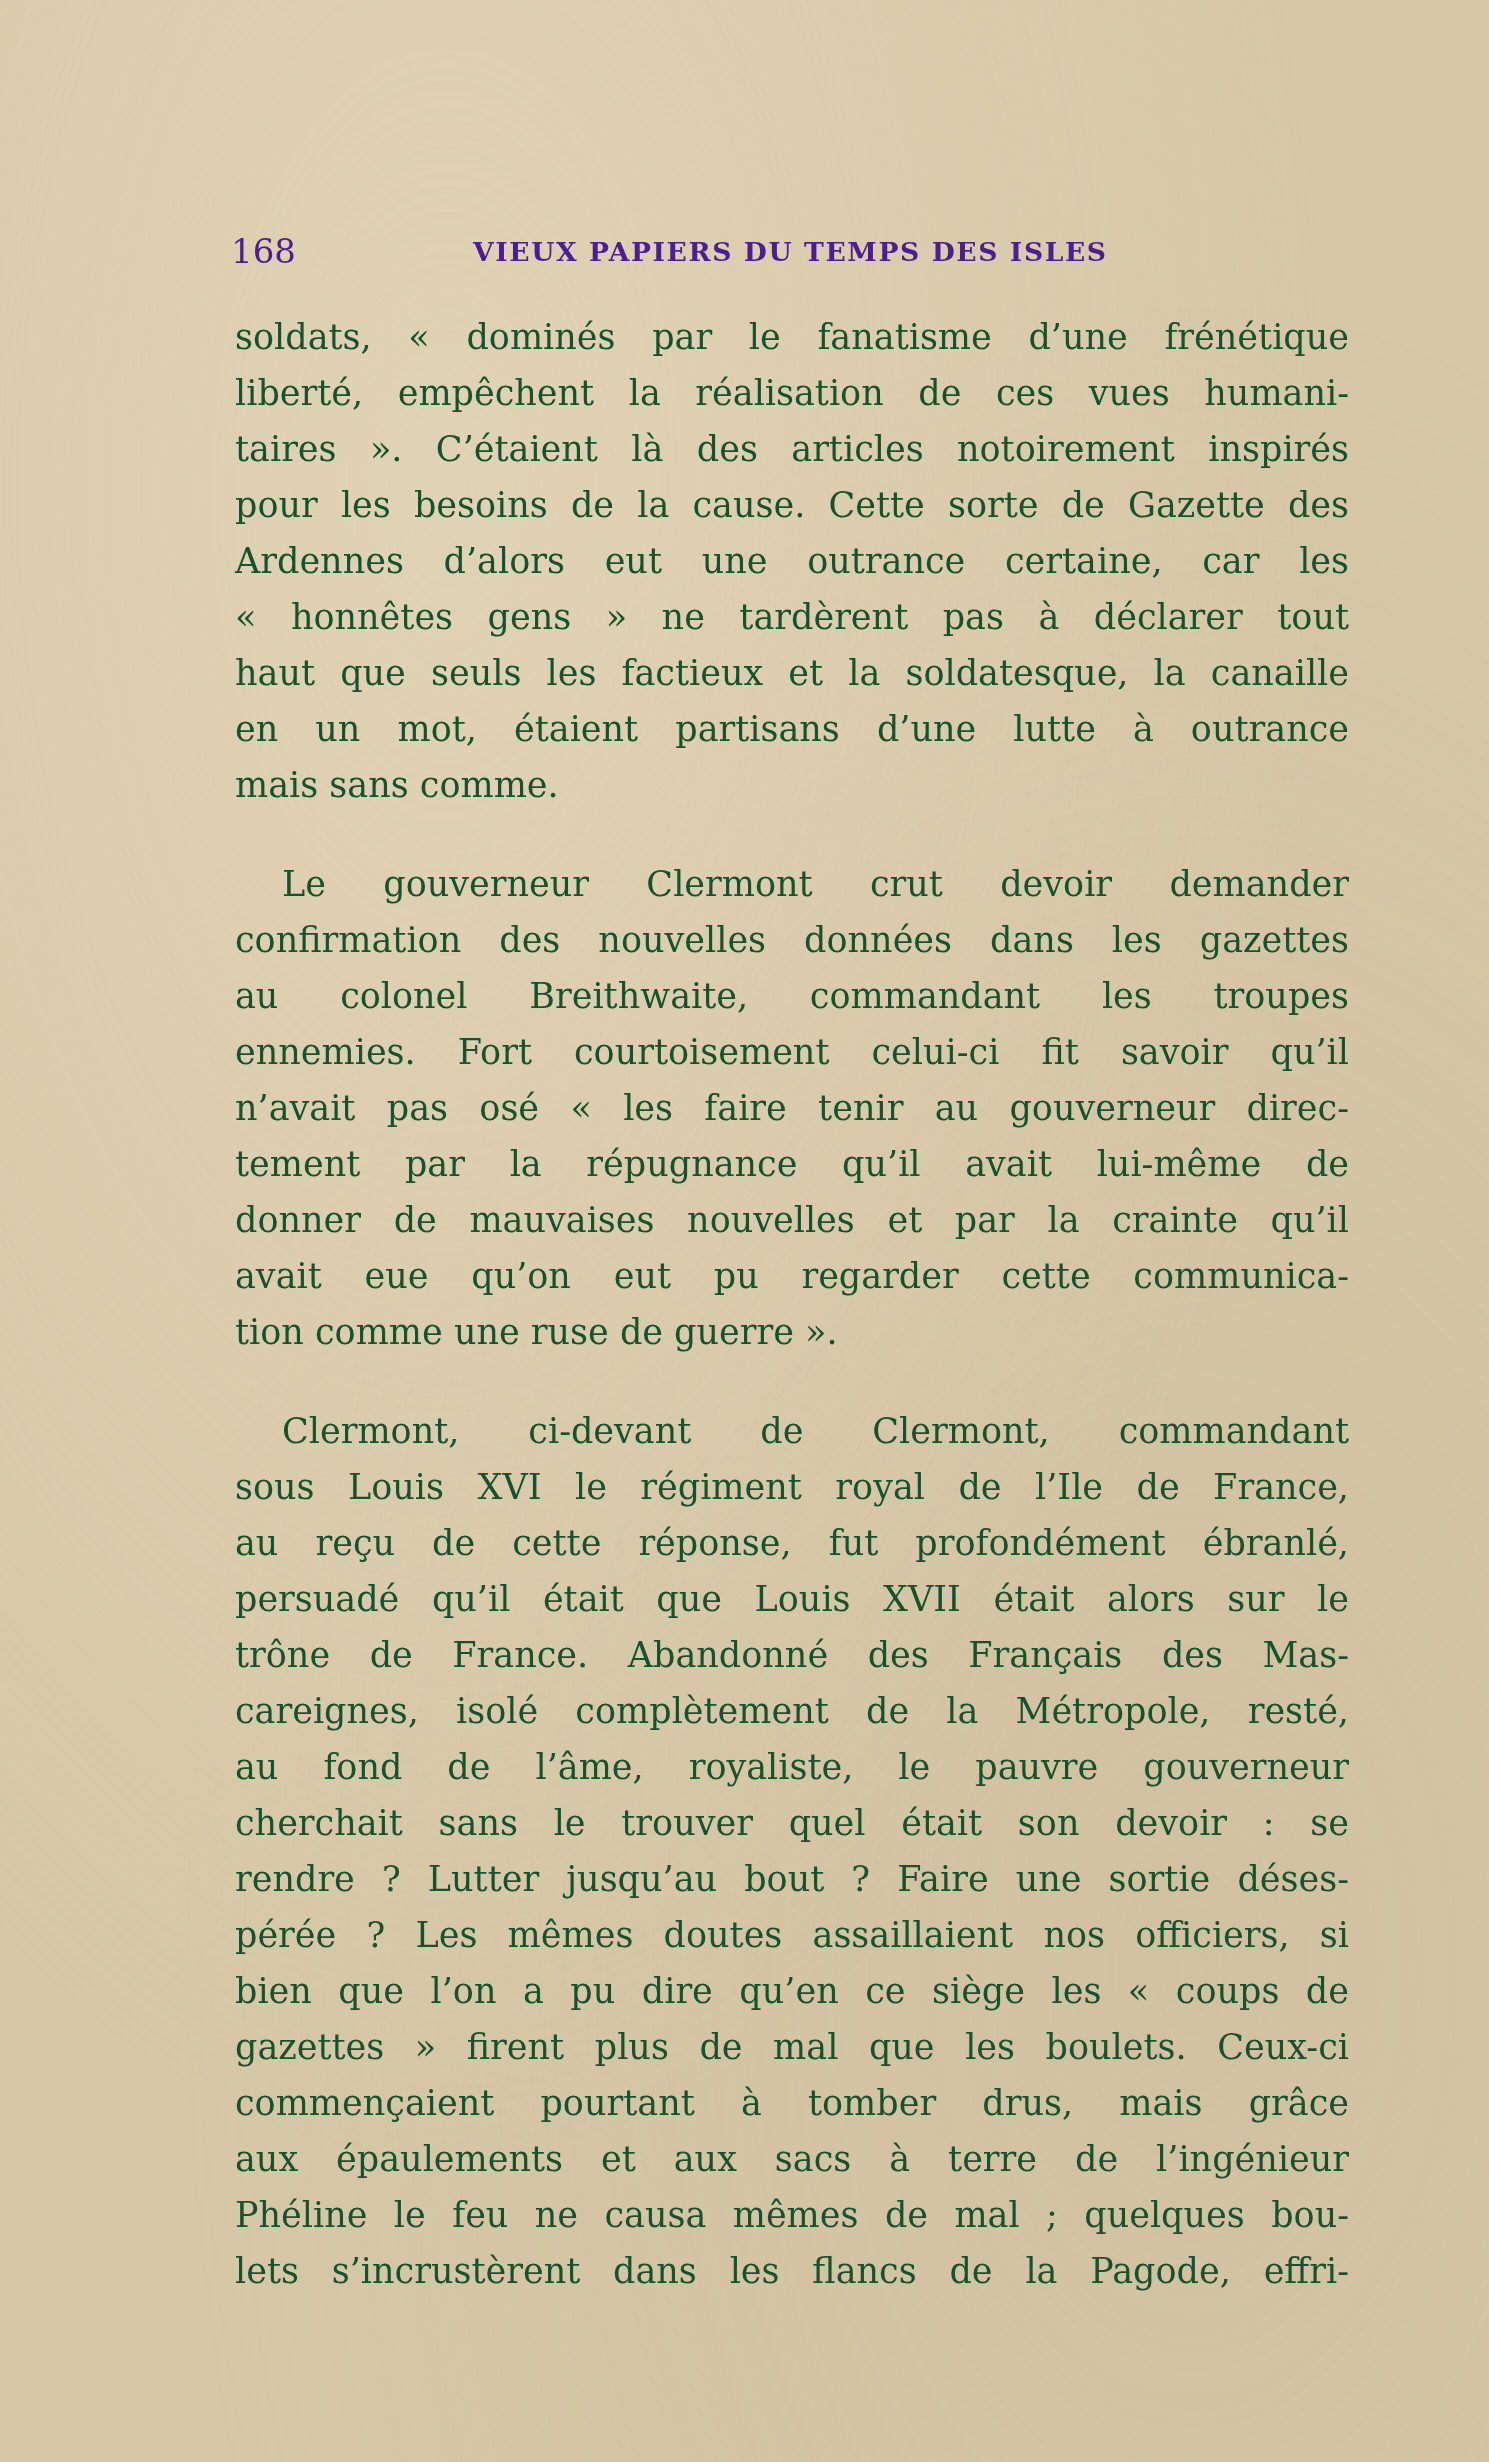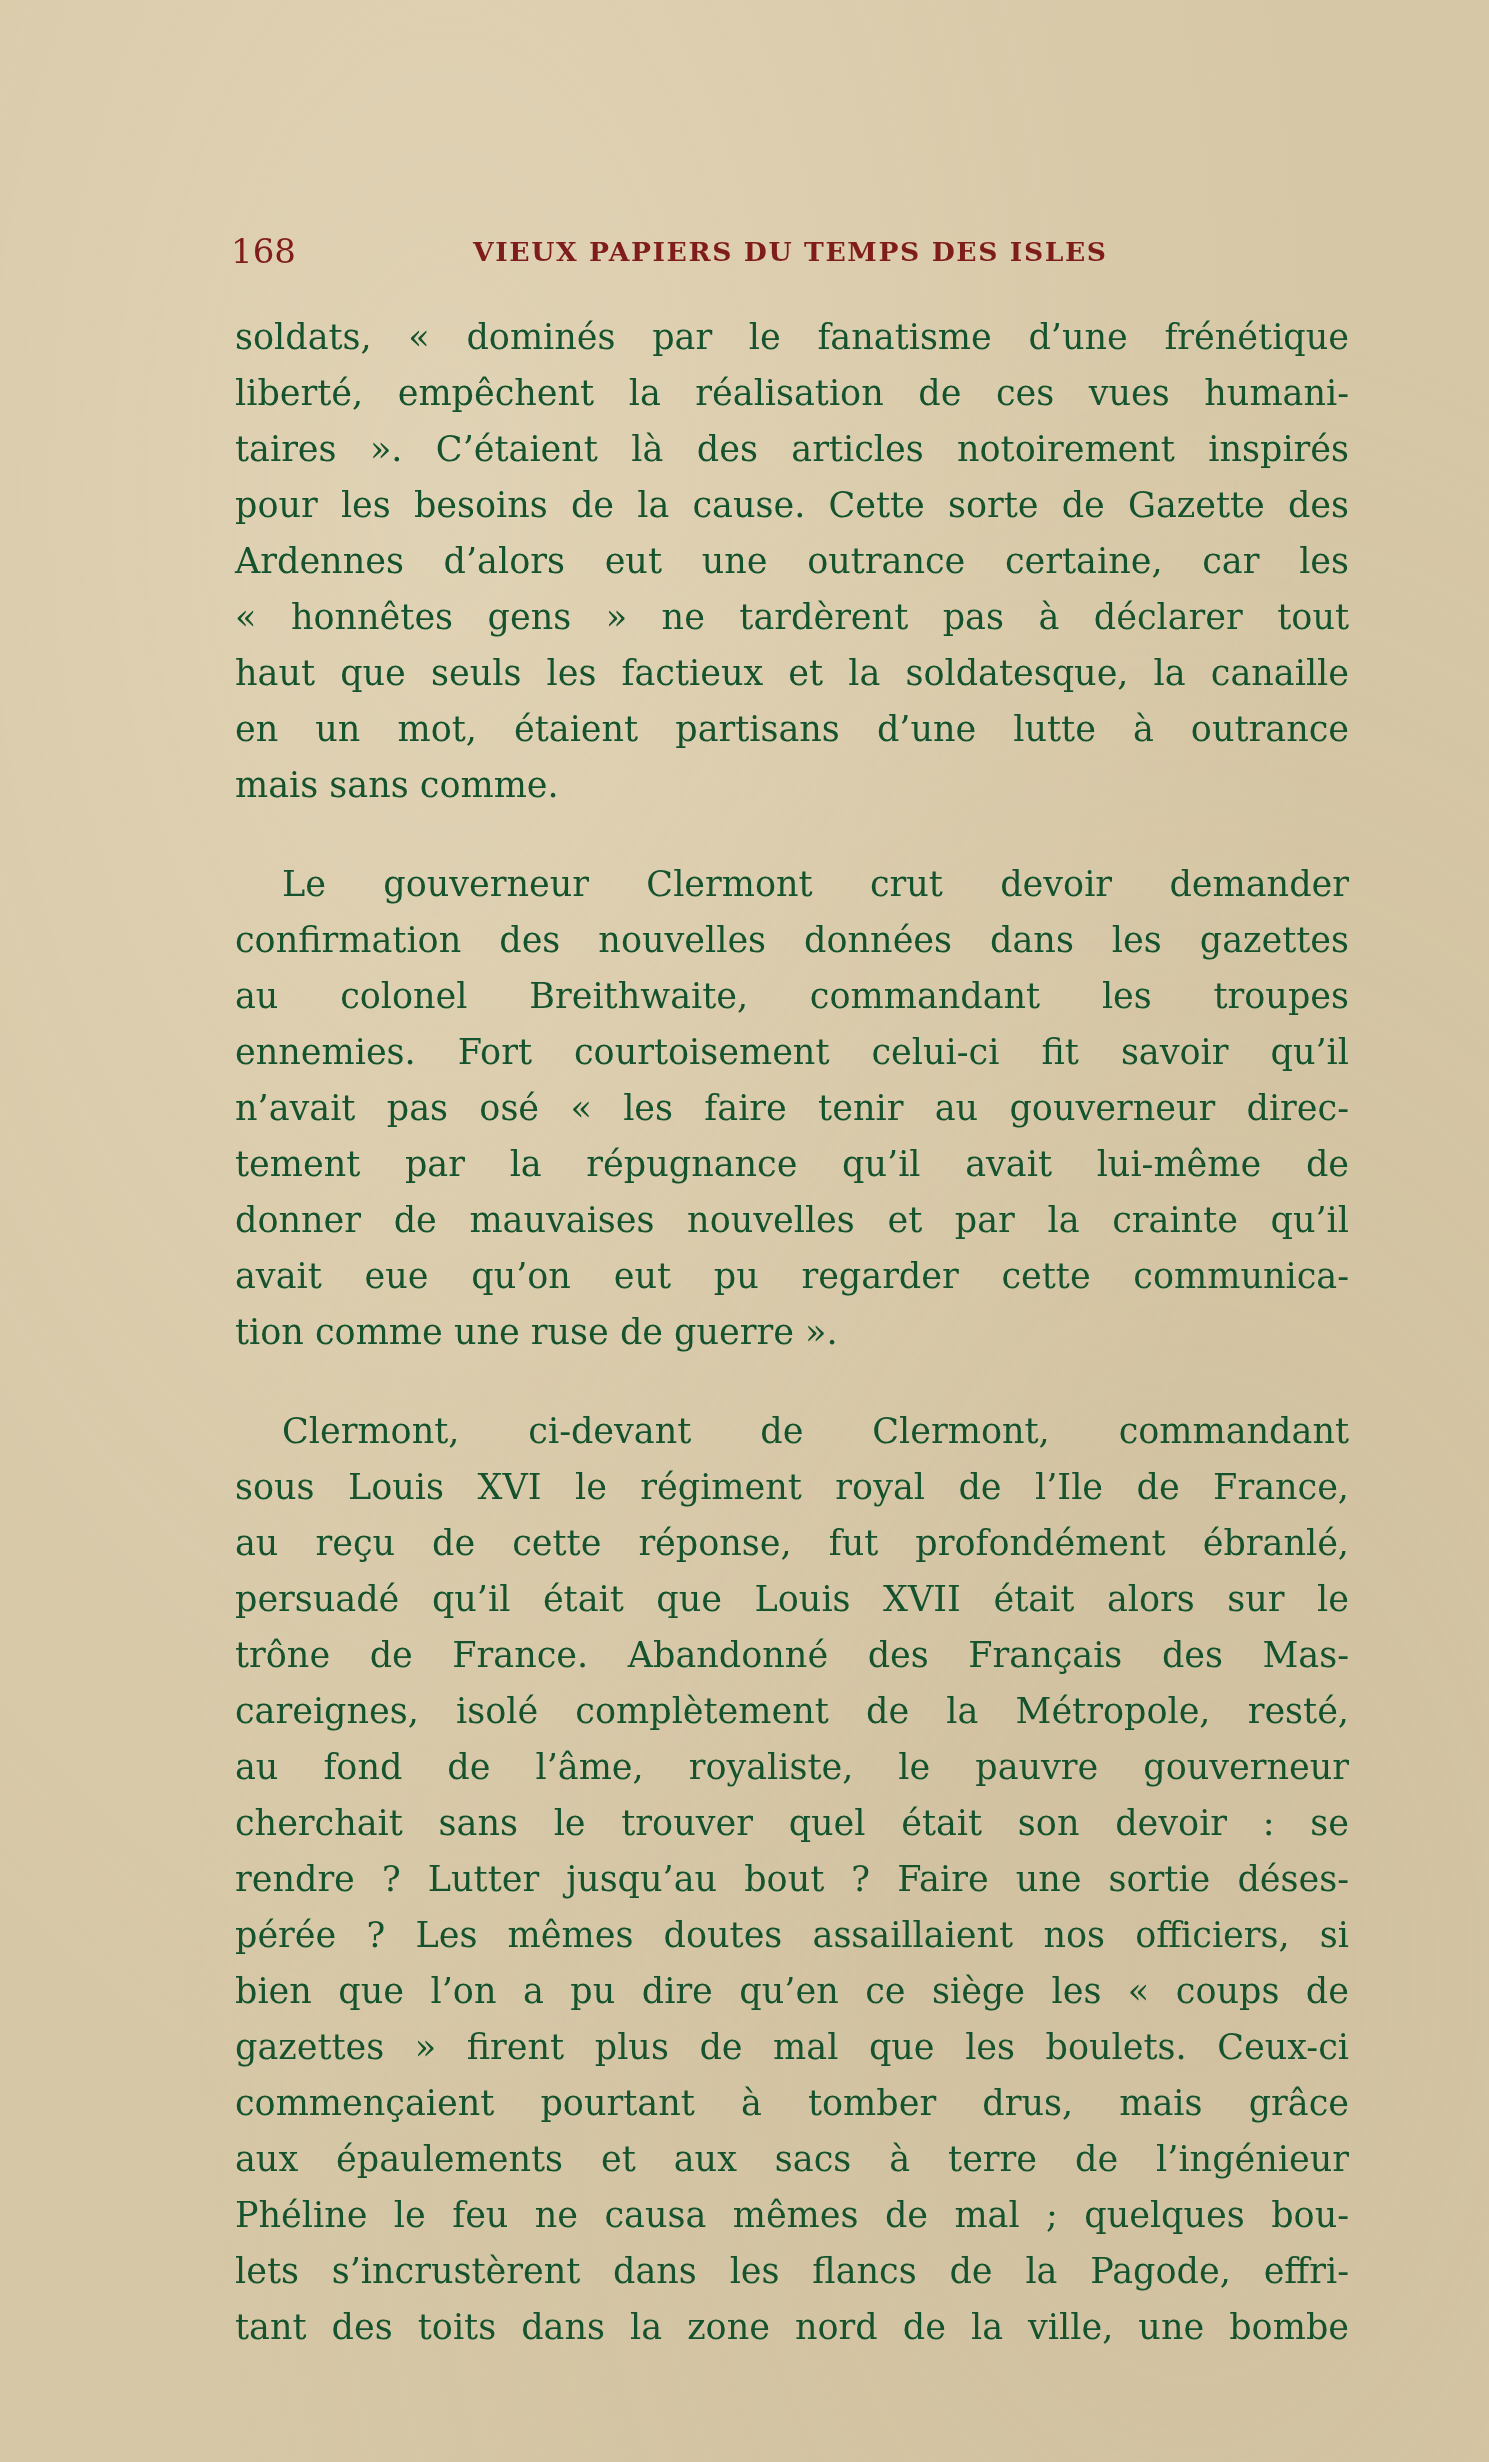--- a/index.html
+++ b/index.html
@@ -1,19 +1,19 @@
 <!DOCTYPE html>
 <html style="font-size:12.5px"><head>
 <meta charset="utf-8">
 <style>
   html,body{margin:0;padding:0;}
   body{width:1490px;height:2462px;background:#d6c7a6;position:relative;overflow:hidden;
     background-image:radial-gradient(ellipse at 30% 20%, rgba(235,222,195,0.5), transparent 60%),
                      radial-gradient(ellipse at 80% 80%, rgba(200,182,150,0.35), transparent 60%);}
-  .header{position:absolute;top:231px;left:231px;width:1118px;height:47px;font-family:"DejaVu Serif",serif;color:#7f1d1d;}
+  .header{position:absolute;top:231px;left:231px;width:1118px;height:47px;font-family:"DejaVu Serif",serif;color:#4c1d95;}
   .pageno{position:absolute;left:0;top:0;font-size:34px;}
   .running{position:absolute;left:242px;top:4.7px;font-size:26.6px;letter-spacing:1.6px;font-weight:bold;}
   .body{position:absolute;top:309px;left:235px;width:1114px;font-family:"DejaVu Serif",serif;font-size:35px;color:#14532d;}
   .line{height:56px;line-height:56px;white-space:nowrap;text-align:justify;text-align-last:justify;}
   .line.last{text-align-last:left;}
   .line.indent{padding-left:47px;margin-top:43px;}
 </style>
 </head>
 <body>
 
@@ -50,15 +50,14 @@
     <div class="line">au fond de l’âme, royaliste, le pauvre gouverneur</div>
     <div class="line">cherchait sans le trouver quel était son devoir : se</div>
     <div class="line">rendre ? Lutter jusqu’au bout ? Faire une sortie déses-</div>
     <div class="line">pérée ? Les mêmes doutes assaillaient nos officiers, si</div>
     <div class="line">bien que l’on a pu dire qu’en ce siège les « coups de</div>
     <div class="line">gazettes » firent plus de mal que les boulets. Ceux-ci</div>
     <div class="line">commençaient pourtant à tomber drus, mais grâce</div>
     <div class="line">aux épaulements et aux sacs à terre de l’ingénieur</div>
     <div class="line">Phéline le feu ne causa mêmes de mal ; quelques bou-</div>
     <div class="line">lets s’incrustèrent dans les flancs de la Pagode, effri-</div>
-    <div class="line">tant des toits dans la zone nord de la ville, une bombe</div>
   </div>
 
 
 </body></html>

